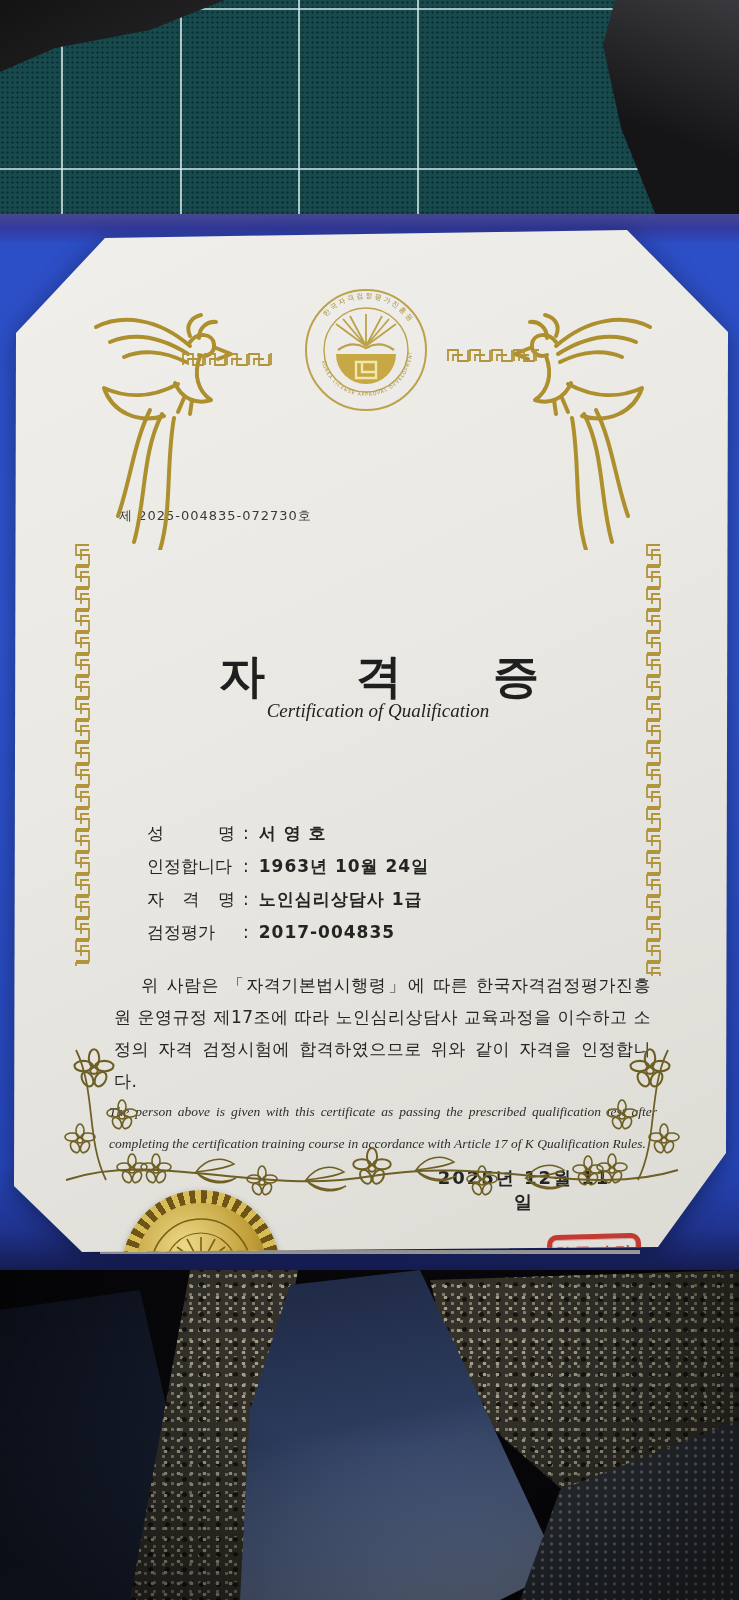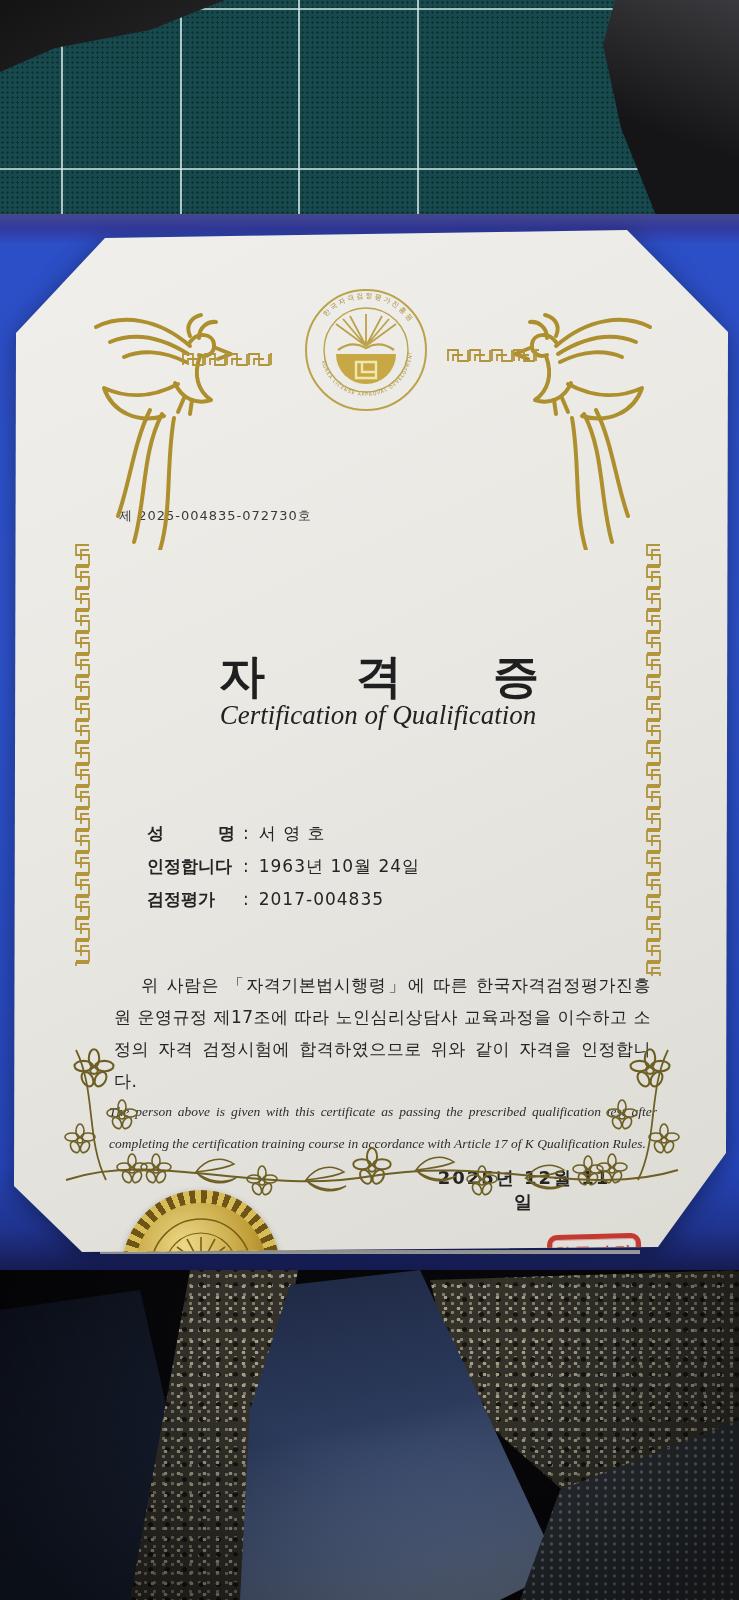--- a/index.html
+++ b/index.html
@@ -26,28 +26,28 @@
   
   .cert-wrap{left:0;top:0;filter:drop-shadow(0 5px 12px rgba(0,0,0,.4));}
   .cert{left:14px;top:228px;width:714px;height:1026px;color:#242424;
     background:linear-gradient(155deg,#f0efeb 0%,#e9e8e3 45%,#dcdbd4 100%);
     clip-path:polygon(91px 10px,613px 2px,714px 104px,712px 925px,644px 1019px,68px 1024px,0px 958px,2px 105px);}
 
   .cert-number{left:105px;top:279px;font-size:13px;font-weight:400;letter-spacing:1px;color:#3a3a3a;}
 
   .title{left:205px;top:418px;width:320px;font-size:46px;font-weight:700;color:#1f1f1f;
          font-family:Liberation Mono, monospace;text-align-last:justify;text-align:justify;}
-  .subtitle{left:144px;top:472px;width:440px;text-align:center;font-size:27px;font-style:italic;
+  .subtitle{left:144px;top:472px;width:440px;text-align:center;font-size:19px;font-style:italic;
             font-family:"Liberation Serif",serif;color:#222;}
 
   .fields{left:133px;top:589px;width:430px;font-size:17px;line-height:1.95;}
   .f-row{white-space:nowrap;}
-  .f-label{display:inline-block;width:88px;text-align-last:justify;text-align:justify;font-weight:bold;}
+  .f-label{display:inline-block;width:88px;text-align-last:justify;text-align:justify;}
   .f-colon{display:inline-block;margin:0 10px 0 8px;}
-  .f-value{letter-spacing:1px;}
+  .f-value{letter-spacing:1px;font-weight:bold;}
 
   .body-kr{left:100px;top:742px;width:537px;font-size:17px;line-height:1.88;letter-spacing:.5px;
            text-align:justify;text-indent:1.6em;color:#242424;}
   .body-en{left:95px;top:868px;width:548px;font-size:13.5px;font-style:italic;line-height:2.35;
            font-family:"Liberation Serif",serif;color:#2e2e2e;text-align:justify;}
   .date-line{left:420px;top:938px;width:180px;text-align:center;font-size:18px;letter-spacing:2px;font-weight:600;}
 
   .issuer-en{left:282px;top:1020px;width:350px;font-size:9px;font-weight:700;letter-spacing:1.4px;
              font-family:"Liberation Serif",serif;color:#2a2a2a;white-space:nowrap;}
   .issuer-kr{left:278px;top:1032px;width:370px;font-size:35px;font-weight:800;color:#161616;
@@ -200,20 +200,23 @@
 
   <div class="abs title">자 격 증</div>
   <div class="abs subtitle">Certification of Qualification</div>
 
   <div class="abs fields">
     <div class="f-row">
       <span class="f-label">성 명</span><span class="f-colon">:</span><span class="f-value">서 영 호</span>
     </div>
     <div class="f-row">
       <span class="f-label">인정합니다</span><span class="f-colon">:</span><span class="f-value">1963년 10월 24일</span>
+    </div>
+    <div class="f-row">
+      <span class="f-label">자 격 명</span><span class="f-colon">:</span><span class="f-value">노인심리상담사 1급</span>
     </div>
     <div class="f-row">
       <span class="f-label">검정평가</span><span class="f-colon">:</span><span class="f-value">2017-004835</span>
     </div>
   </div>
 
   <div class="abs body-kr">위 사람은 「자격기본법시행령」에 따른 한국자격검정평가진흥원 운영규정 제17조에 따라 노인심리상담사 교육과정을 이수하고 소정의 자격 검정시험에 합격하였으므로 위와 같이 자격을 인정합니다.</div>
   <div class="abs body-en">The person above is given with this certificate as passing the prescribed qualification test after completing the certification training course in accordance with Article 17 of K Qualification Rules.</div>
   <div class="abs date-line">2025년 12월 11일</div>
 

